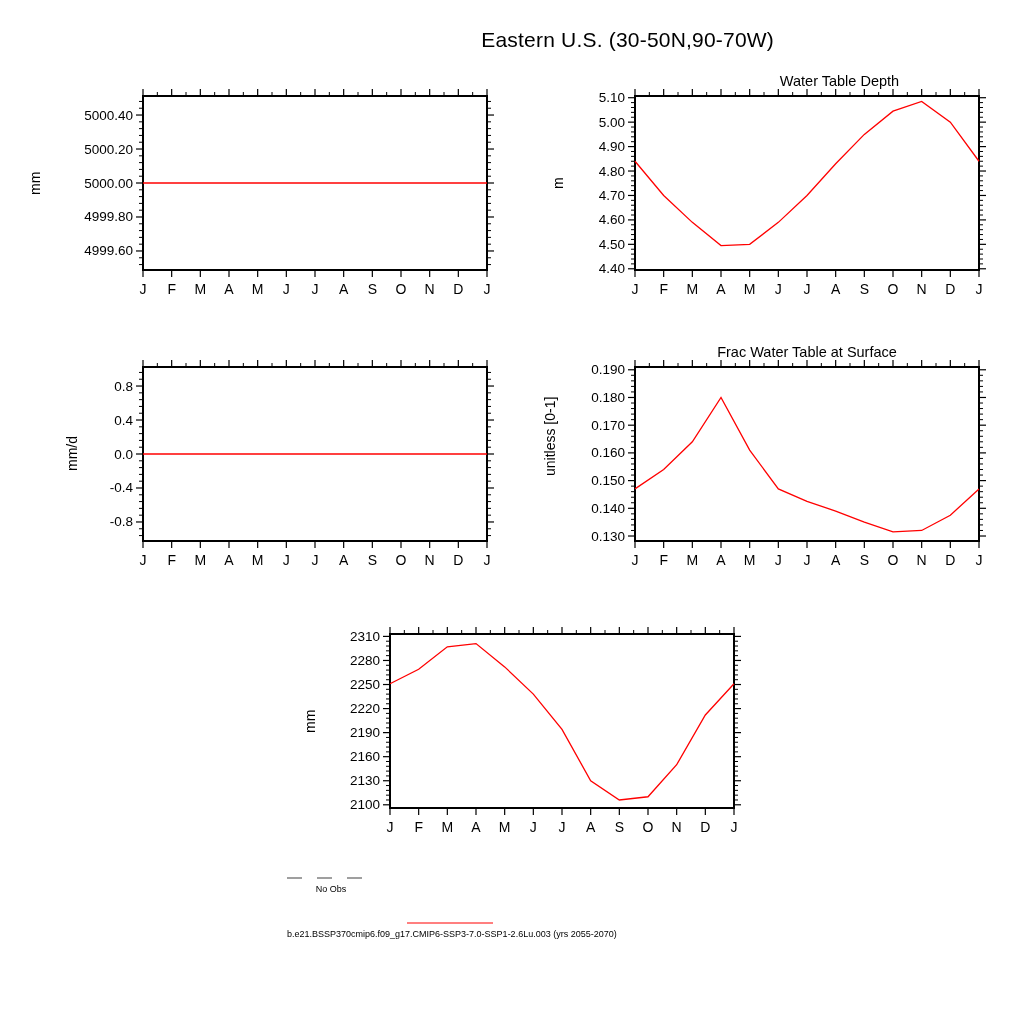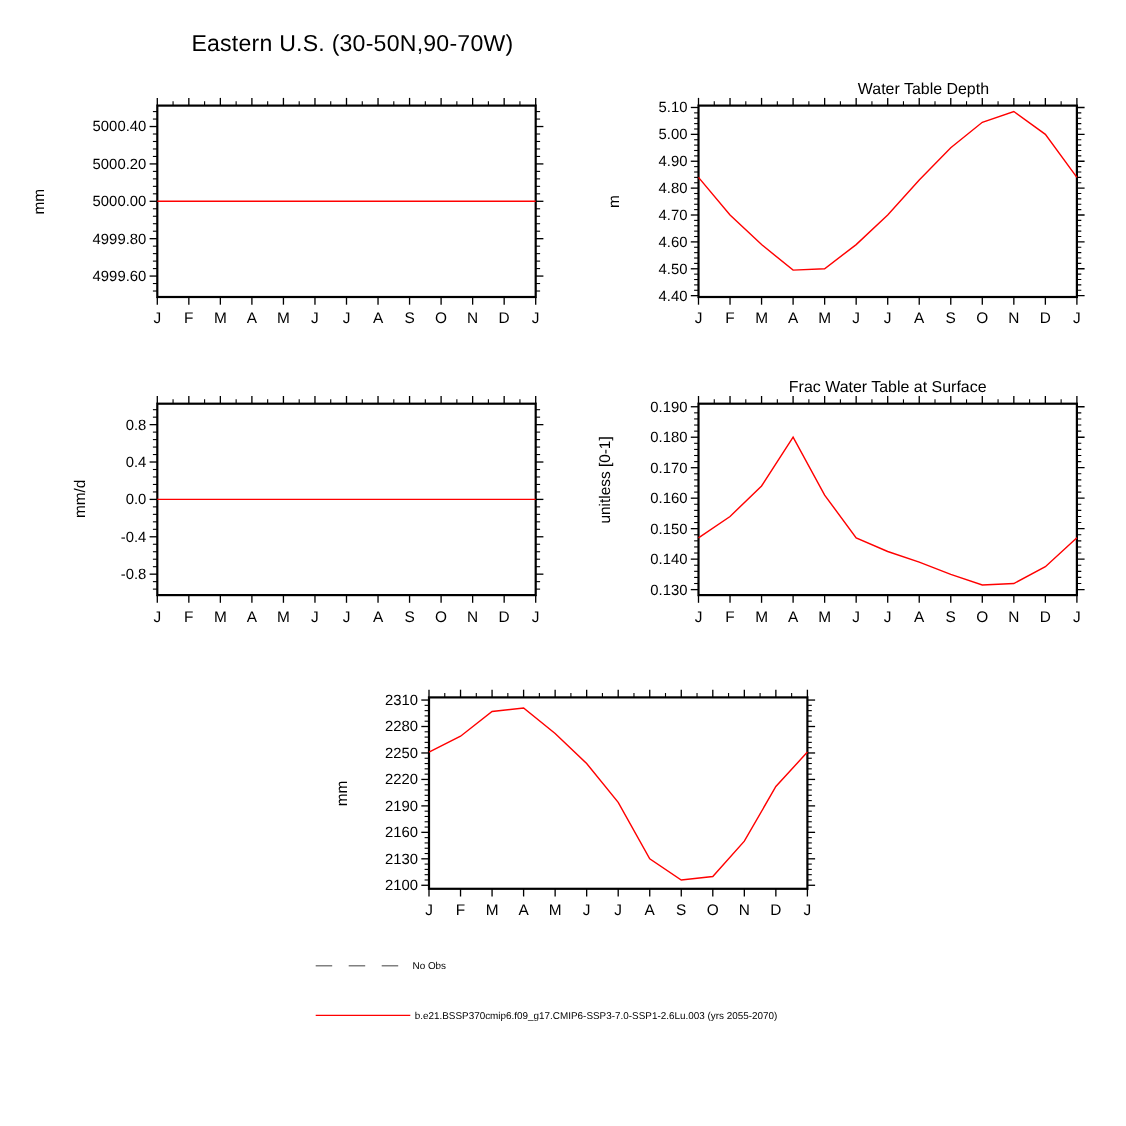--- a/index.html
+++ b/index.html
@@ -1,23 +1,23 @@
 <!DOCTYPE html>
 <html><head>
 <meta charset="utf-8">
 <style>
   html,body{margin:0;padding:0;background:#ffffff;}
   body{width:1024px;height:1024px;position:relative;font-family:"Liberation Sans",sans-serif;color:#000;}
-  .main-title{position:absolute;top:28px;left:174px;width:600px;text-align:left;font-size:21px;letter-spacing:0.2px;}
+  .main-title{position:absolute;top:28px;left:174px;width:600px;text-align:right;font-size:21px;letter-spacing:0.2px;}
   .chart{position:absolute;}
   .chart-title{position:absolute;bottom:calc(100% + 7px);left:-70px;right:-70px;text-align:center;font-size:14.5px;}
   .y-label{position:absolute;top:0;height:100%;width:16px;writing-mode:vertical-rl;transform:rotate(180deg);text-align:center;font-size:14px;line-height:16px;}
   svg.plot{position:absolute;left:0;top:0;overflow:visible;display:block;}
   svg text{font-family:"Liberation Sans",sans-serif;fill:#000;}
-  .legend-row{position:absolute;display:flex;align-items:center;font-size:9px;white-space:nowrap;}
+  .legend-row{position:absolute;display:flex;align-items:center;font-size:9px;white-space:nowrap;flex-direction:column;}
   .legend-row svg{display:block;overflow:visible;}
   .legend-swatch-noobs{margin-right:12px;}
   .legend-swatch-series{margin-right:4px;}
 </style>
 </head>
 <body>
 
 <div class="main-title">Eastern U.S. (30-50N,90-70W)</div>
 
 <div class="chart" style="left:143px;top:96px;width:344px;height:174px">

